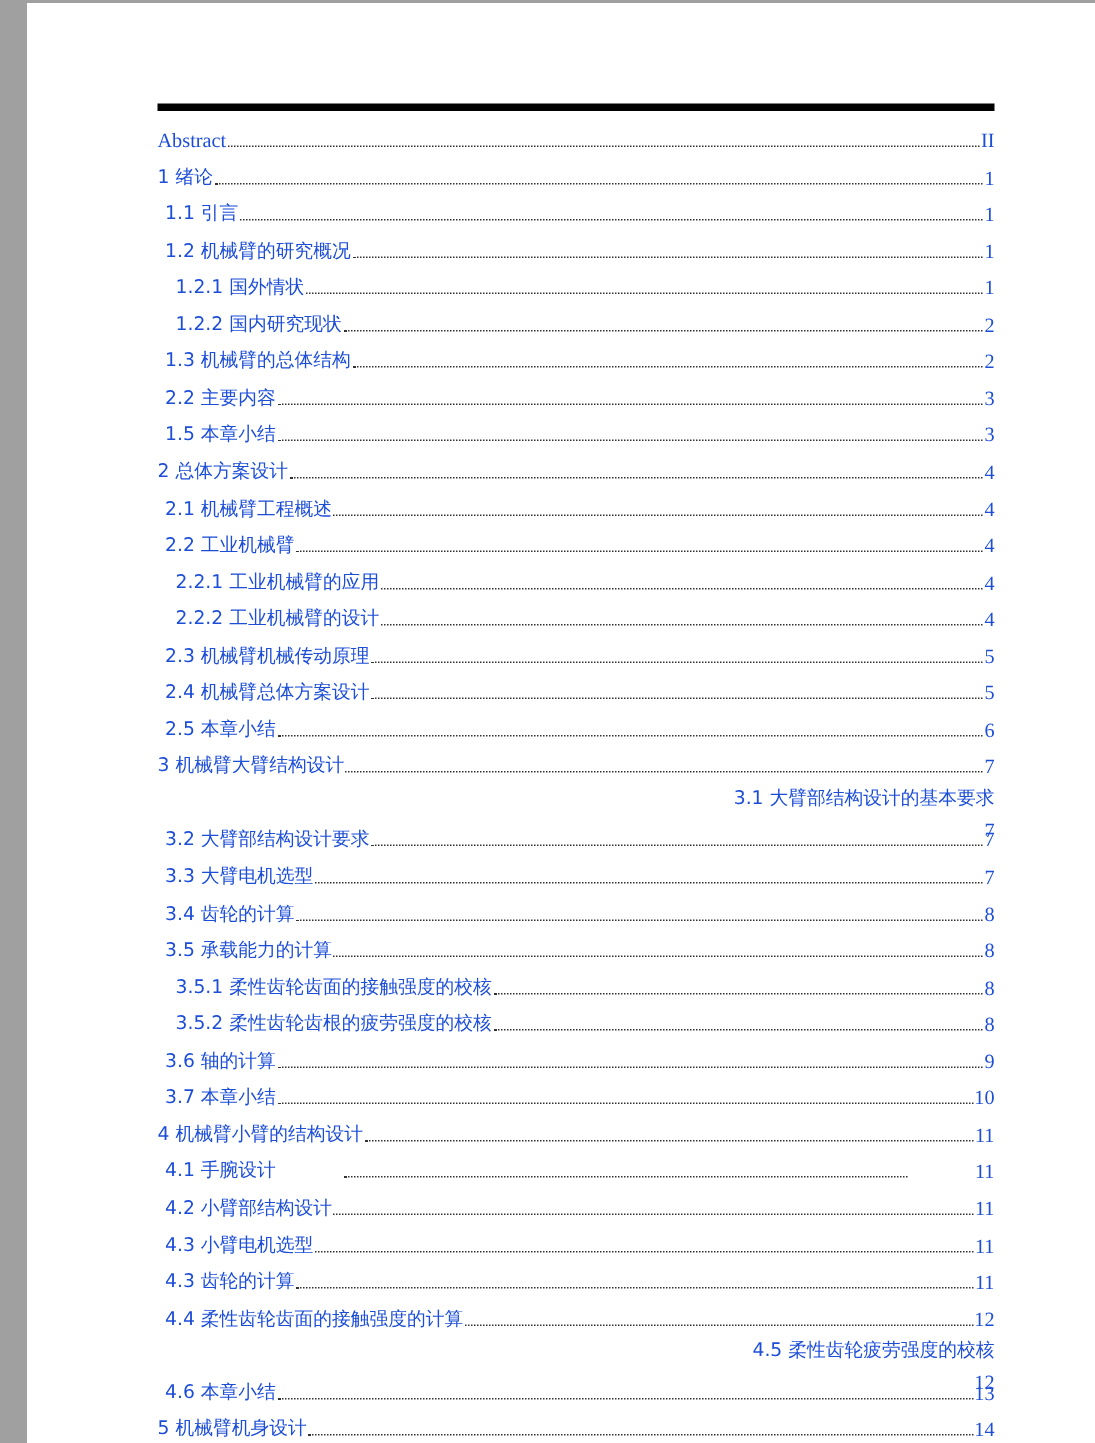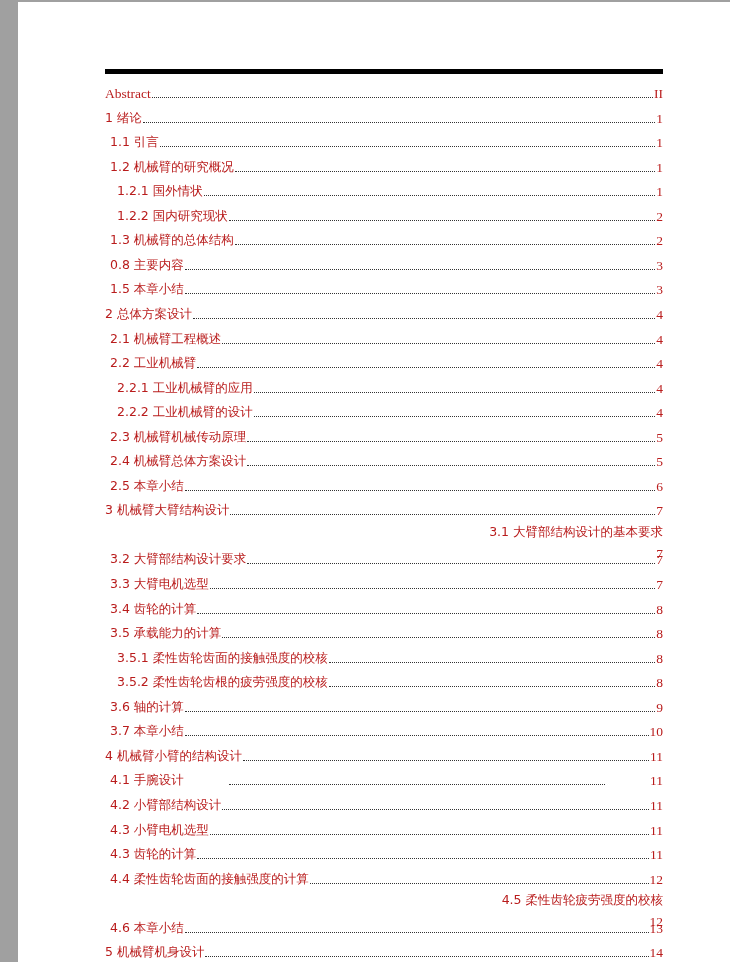--- a/index.html
+++ b/index.html
@@ -26,21 +26,21 @@
     left: 87px; top: 80px;
     width: 558px;
   }
   .toc-row {
     position: absolute;
     left: 0; right: 0;
     height: 20px;
     display: flex;
     align-items: flex-end;
     font-size: 12.5px;
-    color: #b91c1c;
+    color: #1d4ed8;
     white-space: nowrap;
   }
   .toc-title { flex: 0 0 auto; }
   .toc-title.latin { font-family: "Liberation Serif", "DejaVu Serif", serif; font-size: 13.5px; }
   .toc-leader {
     flex: 1 1 auto;
     border-bottom: 1px dotted #333;
     margin: 0 1px 4px 1px;
     height: 1px;
   }
@@ -88,21 +88,21 @@
         <span class="toc-title">1.2.2   国内研究现状</span>
         <span class="toc-leader"></span>
         <span class="toc-page">2</span>
       </div>
       <div class="toc-row lvl2" style="top: 147.3px;">
         <span class="toc-title">1.3 机械臂的总体结构</span>
         <span class="toc-leader"></span>
         <span class="toc-page">2</span>
       </div>
       <div class="toc-row lvl2" style="top: 171.85px;">
-        <span class="toc-title">0.8 主要内容</span>
+        <span class="toc-title">2.2 主要内容</span>
         <span class="toc-leader"></span>
         <span class="toc-page">3</span>
       </div>
       <div class="toc-row lvl2" style="top: 196.4px;">
         <span class="toc-title">1.5 本章小结</span>
         <span class="toc-leader"></span>
         <span class="toc-page">3</span>
       </div>
       <div class="toc-row lvl1" style="top: 220.95px;">
         <span class="toc-title">2 总体方案设计</span>

